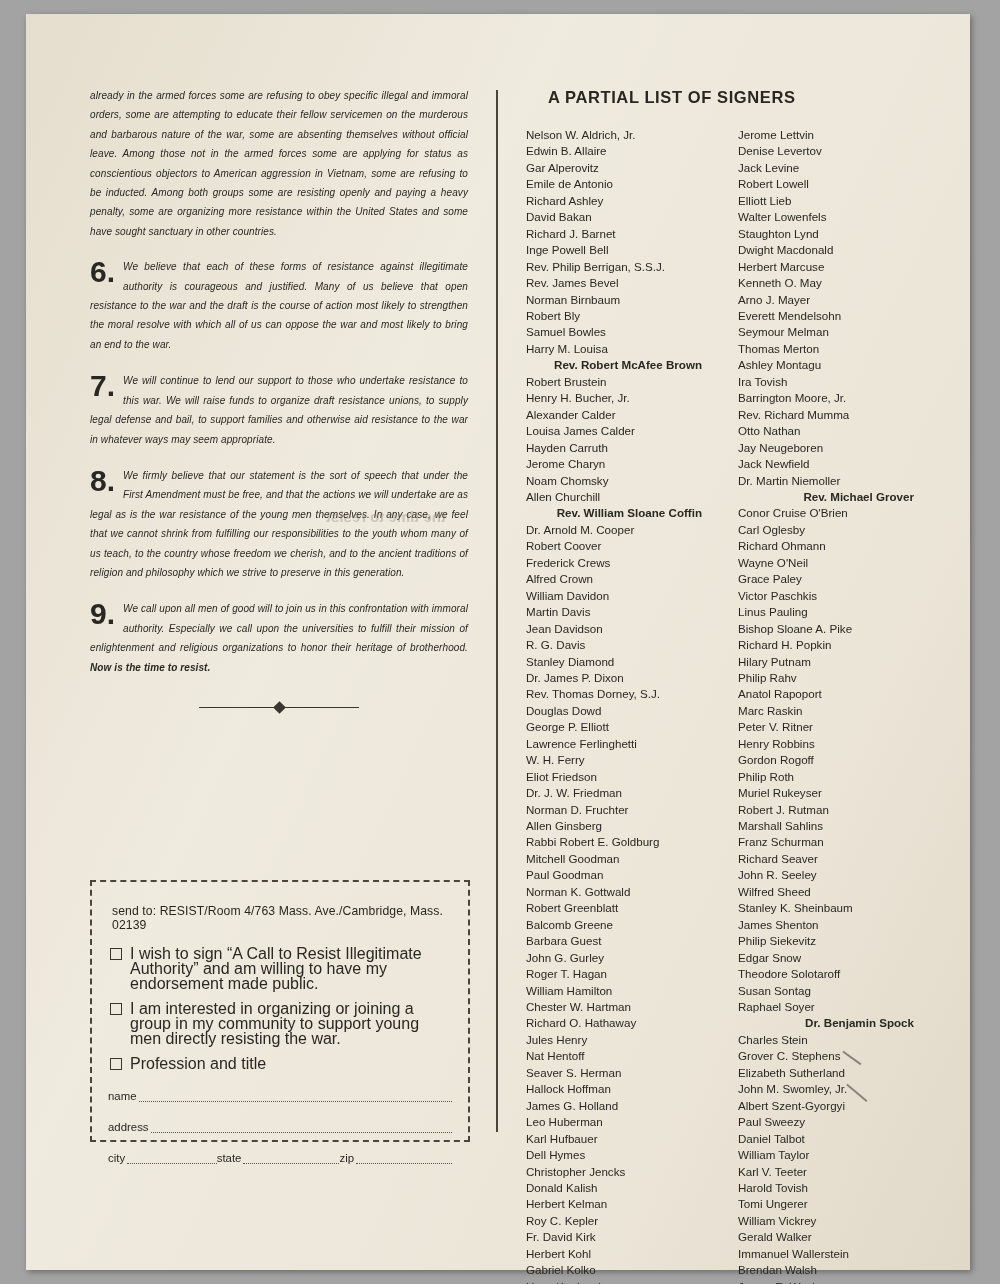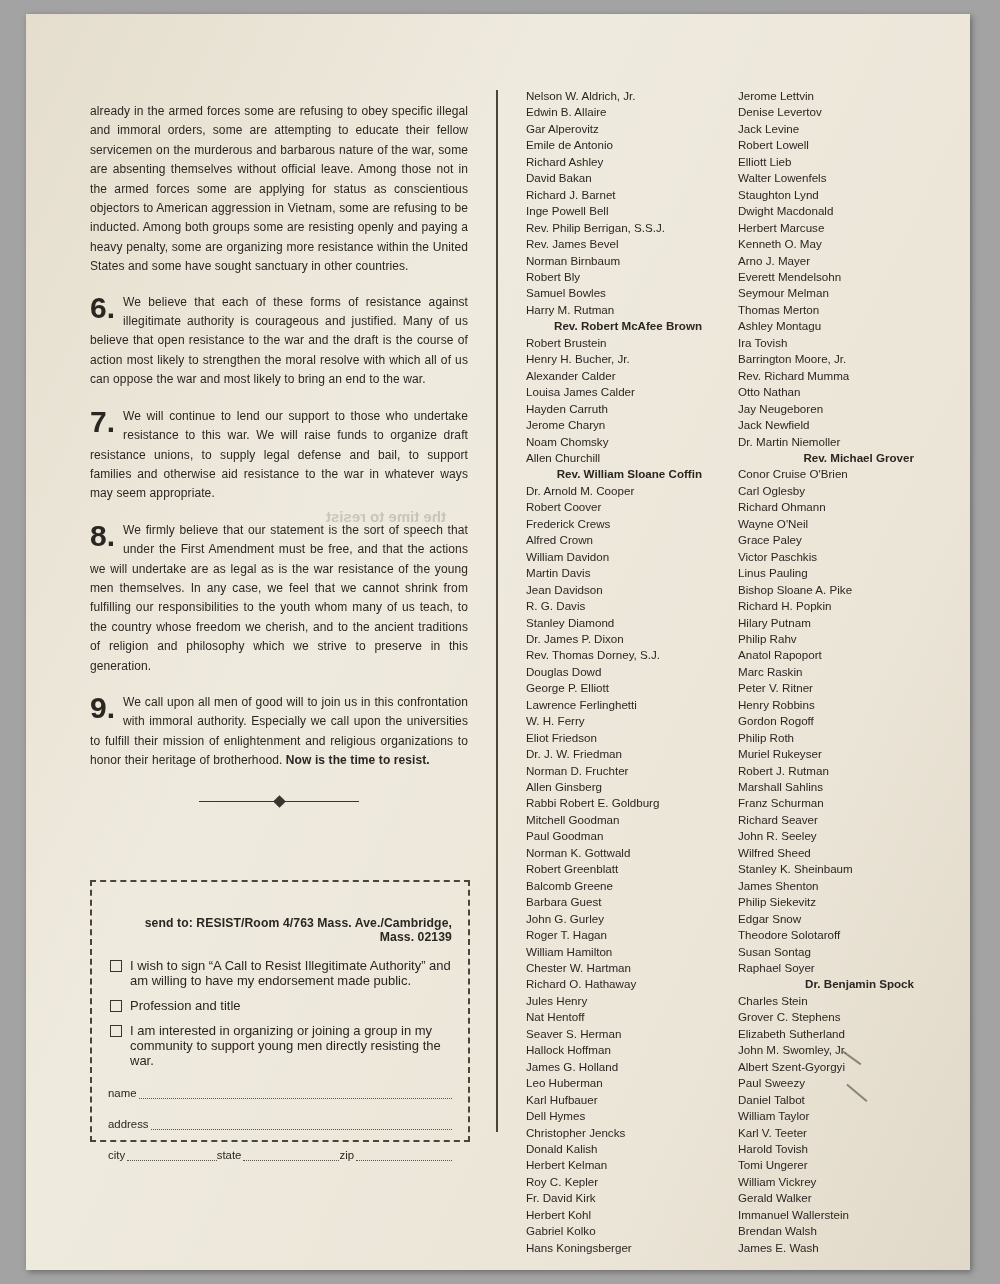--- a/index.html
+++ b/index.html
@@ -42,25 +42,26 @@
 
   
   .left-col {
     position: absolute;
     left: 64px;
     top: 72px;
     width: 378px;
     color: #2a2722;
   }
   .para {
-    font-size: 12px;
+    font-size: 10px;
     line-height: 19.4px;
     text-align: justify;
-    margin: 16px 0 16px 0;
+    margin: 0 0 16px 0;
     letter-spacing: 0.1px;
+    font-style: italic;
   }
   .numpara {
     position: relative;
     padding-left: 0;
     margin-bottom: 17px;
   }
   .bignum {
     float: left;
     font-size: 30px;
     font-weight: bold;
@@ -99,30 +100,29 @@
     top: 866px;
     width: 380px;
     height: 262px;
     border: 2px dashed #4a443a;
     box-sizing: border-box;
     padding: 18px 16px 10px 16px;
     color: #2a2722;
   }
   .coupon-head {
     font-size: 12.2px;
-    font-weight: bold;
-    margin: 16px 0 14px 4px;
+    font-weight: normal;
+    margin: 4px 0 14px 4px;
     letter-spacing: 0.1px;
-    text-align: right;
   }
   .opt {
     display: flex;
     align-items: flex-start;
     margin: 0 0 10px 0;
-    font-size: 13px;
+    font-size: 16px;
     line-height: 15px;
     justify-content: center;
   }
   .cbox {
     width: 10px; height: 10px;
     border: 1.3px solid #3a352d;
     flex: 0 0 auto;
     margin: 2px 8px 0 2px;
     background: transparent;
   }
@@ -243,26 +243,26 @@
       <div class="coupon-head">send to: RESIST/Room 4/763 Mass. Ave./Cambridge, Mass. 02139</div>
 
       <div class="opt">
         <span class="cbox"></span>
         <span class="opt-text">I wish to sign “A Call to Resist Illegitimate Authority” and am willing to have my endorsement made public.</span>
       </div>
 
 
       <div class="opt">
         <span class="cbox"></span>
-        <span class="opt-text">Profession and title</span>
+        <span class="opt-text">I am interested in organizing or joining a group in my community to support young men directly resisting the war.</span>
       </div>
 
       <div class="opt">
         <span class="cbox"></span>
-        <span class="opt-text">I am interested in organizing or joining a group in my community to support young men directly resisting the war.</span>
+        <span class="opt-text">Profession and title</span>
       </div>
 
       <div class="field-row">
         <span class="field-label">name</span>
         <span class="dots"></span>
       </div>
 
       <div class="field-row">
         <span class="field-label">address</span>
         <span class="dots"></span>
@@ -274,36 +274,37 @@
         <span class="field-label">state</span>
         <span class="dots mid"></span>
         <span class="field-label">zip</span>
         <span class="dots mid"></span>
       </div>
     </div>
 
     <div class="vrule"></div>
 
     <div class="right-col">
+      <div class="signers-title">A PARTIAL LIST OF SIGNERS</div>
       <div class="signers-cols">
         <div class="sig-col" id="sigcol1">
             <div class="sig">Nelson W. Aldrich, Jr.</div>
             <div class="sig">Edwin B. Allaire</div>
             <div class="sig">Gar Alperovitz</div>
             <div class="sig">Emile de Antonio</div>
             <div class="sig">Richard Ashley</div>
             <div class="sig">David Bakan</div>
             <div class="sig">Richard J. Barnet</div>
             <div class="sig">Inge Powell Bell</div>
             <div class="sig">Rev. Philip Berrigan, S.S.J.</div>
             <div class="sig">Rev. James Bevel</div>
             <div class="sig">Norman Birnbaum</div>
             <div class="sig">Robert Bly</div>
             <div class="sig">Samuel Bowles</div>
-            <div class="sig">Harry M. Rutman</div>
+            <div class="sig">Harry M. Louisa</div>
             <div class="sig b">Rev. Robert McAfee Brown</div>
             <div class="sig">Robert Brustein</div>
             <div class="sig">Henry H. Bucher, Jr.</div>
             <div class="sig">Alexander Calder</div>
             <div class="sig">Louisa James Calder</div>
             <div class="sig">Hayden Carruth</div>
             <div class="sig">Jerome Charyn</div>
             <div class="sig">Noam Chomsky</div>
             <div class="sig">Allen Churchill</div>
             <div class="sig b">Rev. William Sloane Coffin</div>

